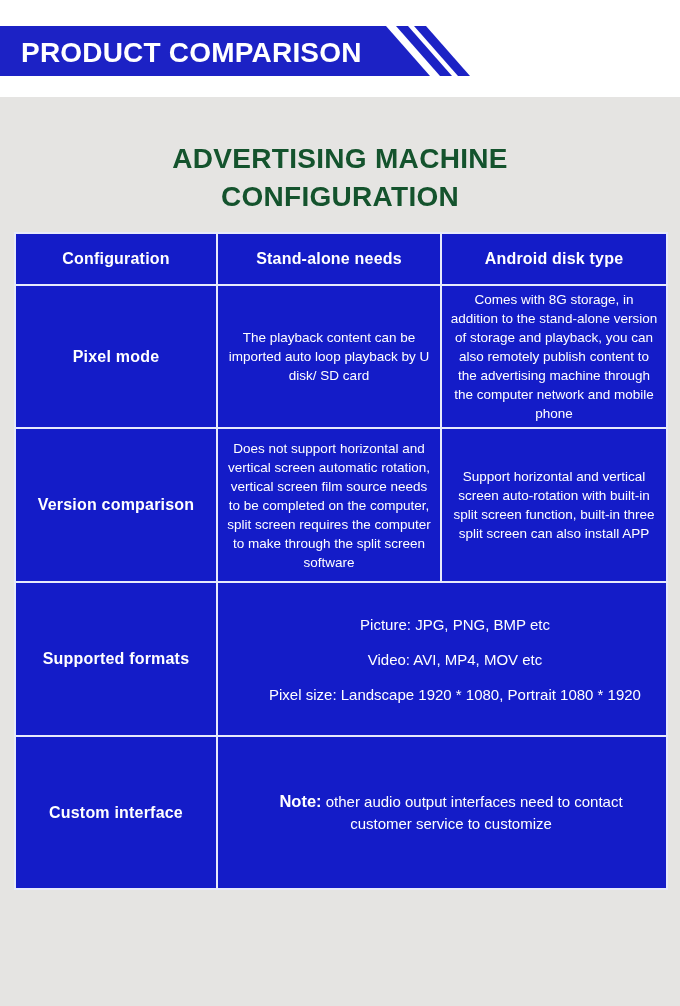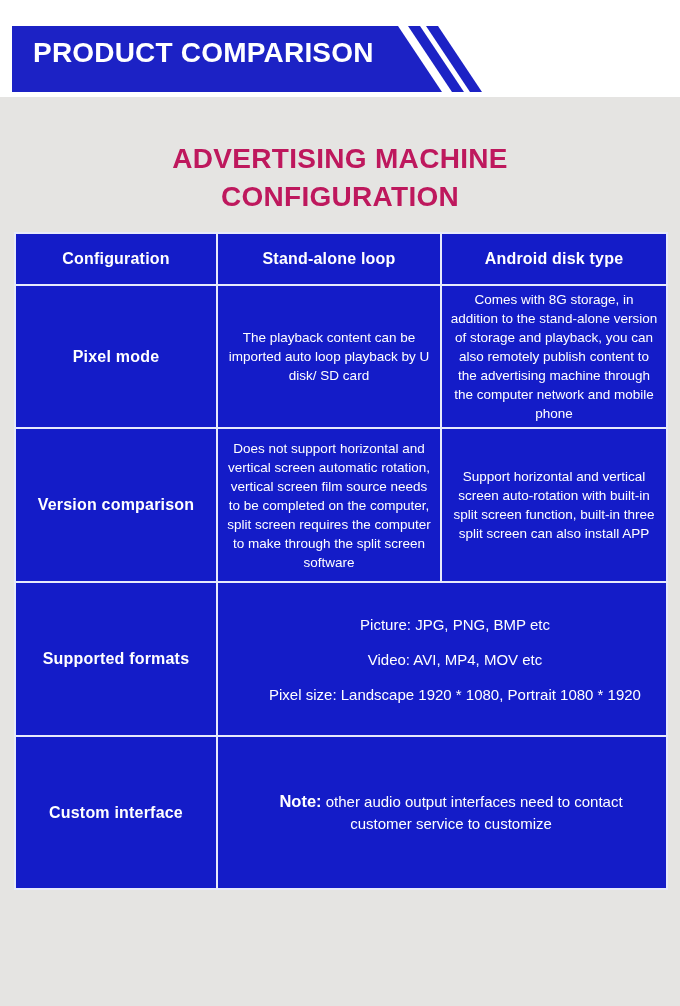--- a/index.html
+++ b/index.html
@@ -6,37 +6,37 @@
   .page {
     position:relative; width:680px; height:1006px;
     background:#ffffff; overflow:hidden;
     font-family:"Liberation Sans", sans-serif;
   }
   .gray-section {
     position:absolute; left:0; top:97px; width:680px; height:909px;
     background:#e5e4e2;
   }
   
-  .banner { position:absolute; left:12px; top:26px; width:500px; height:66px; }
+  .banner { position:absolute; left:0; top:26px; width:500px; height:50px; }
   .banner-body {
     position:absolute; inset:0; background:#1c22c5;
     clip-path:polygon(0 0, 386px 0, 430px 100%, 0 100%);
   }
   .banner-stripe { position:absolute; inset:0; background:#1c22c5; }
   .stripe-1 { clip-path:polygon(396px 0, 408px 0, 452px 100%, 440px 100%); }
   .stripe-2 { clip-path:polygon(414px 0, 426px 0, 470px 100%, 458px 100%); }
   .banner-title {
     position:absolute; left:21px; top:0; height:54px; line-height:54px;
     color:#ffffff; font-size:28px; font-weight:bold; letter-spacing:0.2px;
     white-space:nowrap;
   }
   
   .page-title {
     position:absolute; left:0; top:140px; width:680px;
-    text-align:center; color:#be185d; font-weight:bold;
+    text-align:center; color:#14532d; font-weight:bold;
     font-size:28px; line-height:38px; letter-spacing:0.3px;
   }
   
   table.cmp {
     position:absolute; left:14px; top:232px; width:652px;
     border-collapse:collapse; table-layout:fixed;
     border:2px solid #c2cbf2;
   }
   table.cmp th, table.cmp td {
     border:2px solid #e7eafb; background:#141cc8; color:#ffffff;
@@ -84,21 +84,21 @@
 
   <table class="cmp">
     <colgroup>
       <col style="width:202px">
       <col style="width:224px">
       <col style="width:226px">
     </colgroup>
     <tbody>
       <tr class="r-header">
         <th class="h">Configuration</th>
-        <th class="h">Stand-alone loop</th>
+        <th class="h">Stand-alone needs</th>
         <th class="h">Android disk type</th>
       </tr>
 
 
       <tr class="r-play">
         <td class="row-label">Pixel mode</td>
         <td class="cell">
           <div class="pad">The playback content can be imported auto loop playback by U disk/ SD card</div>
         </td>
         <td class="cell">

